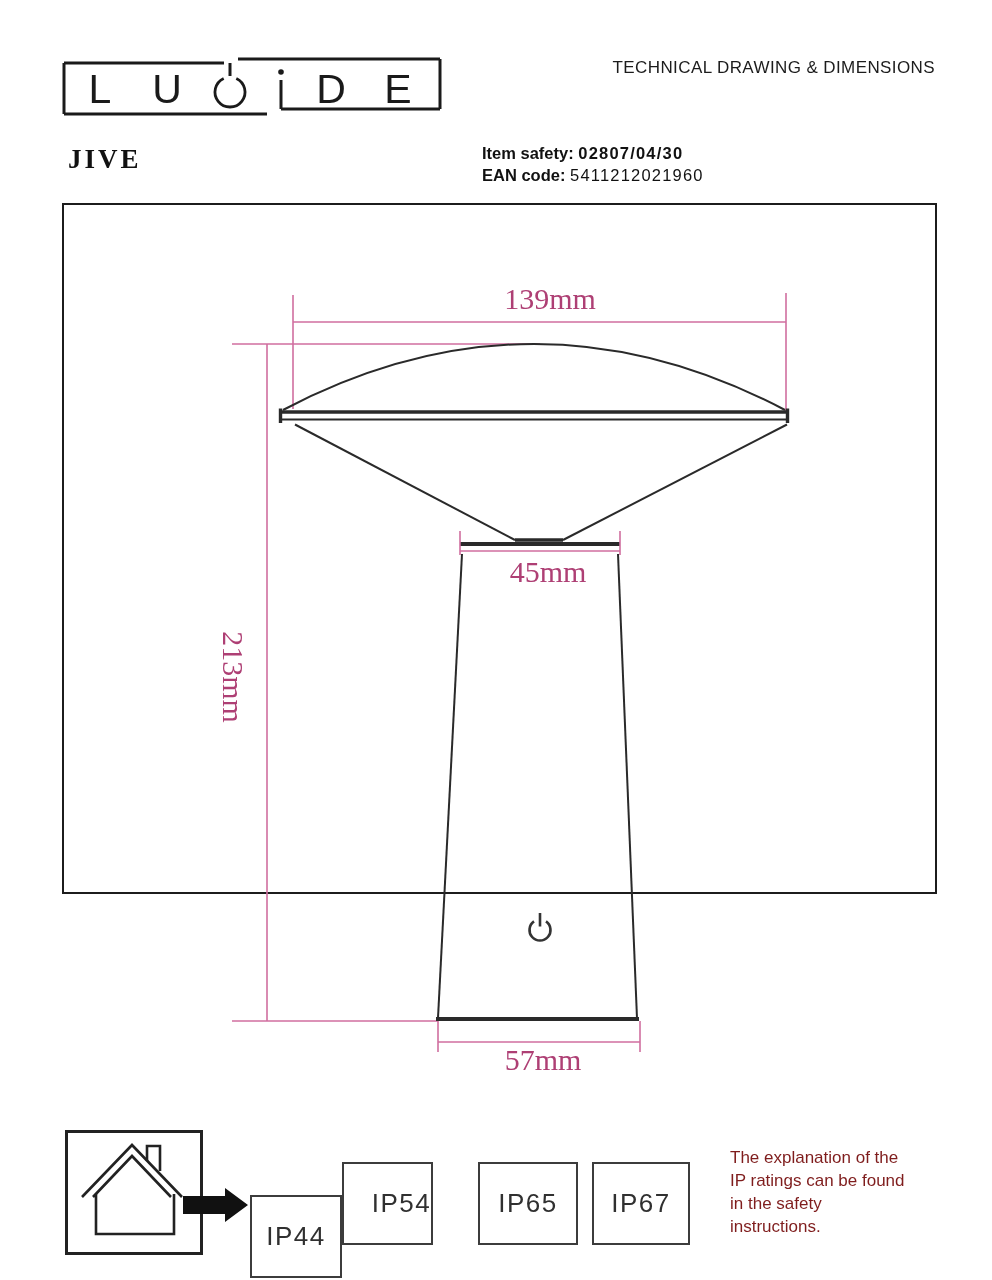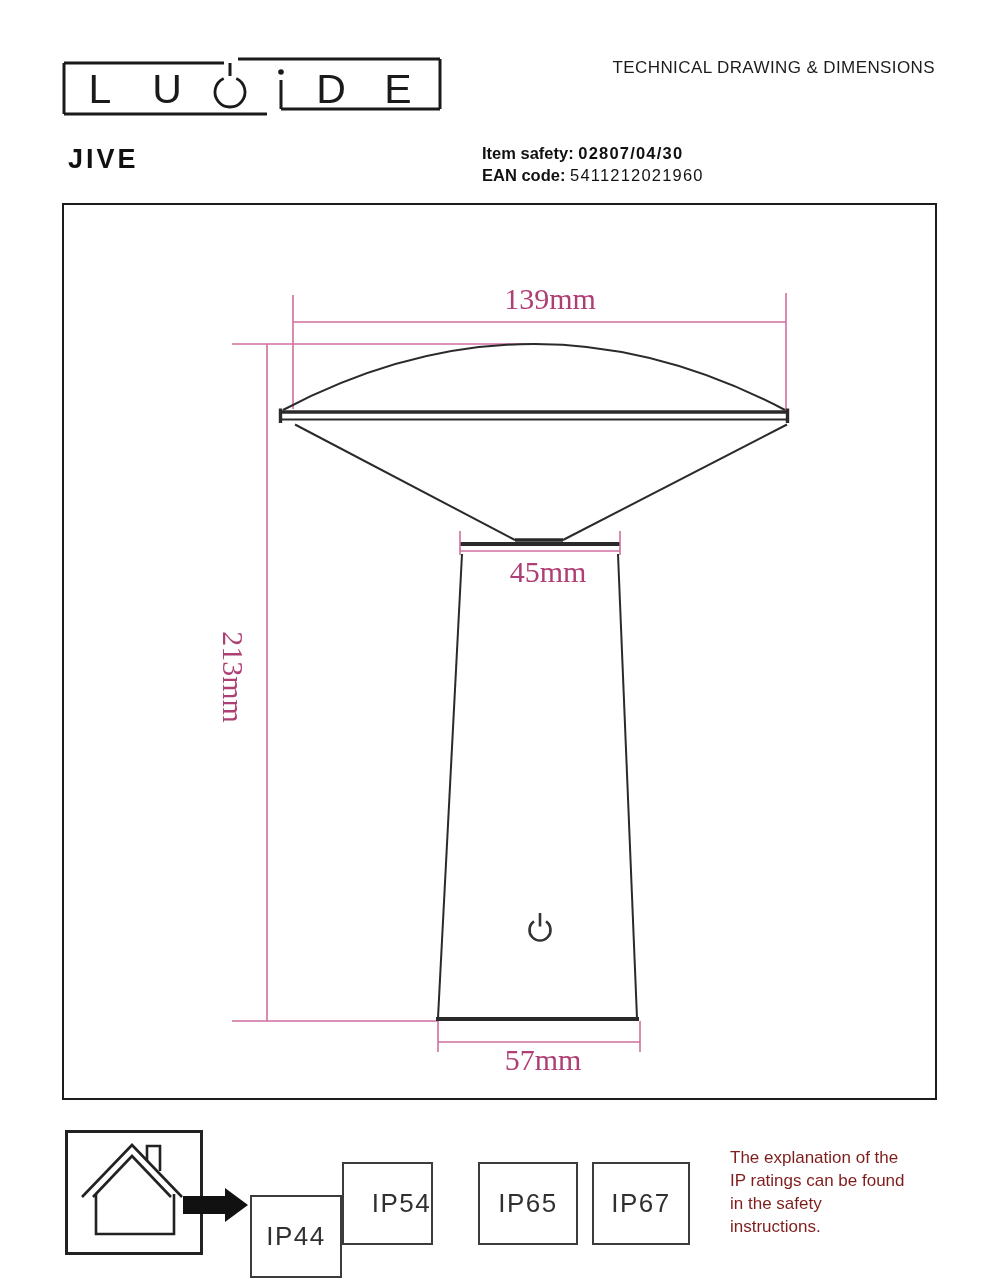--- a/index.html
+++ b/index.html
@@ -3,28 +3,28 @@
 <meta charset="utf-8">
 <style>
   html,body{margin:0;padding:0;background:#fff;}
   #app{
     position:relative;width:992px;height:1280px;background:#ffffff;overflow:hidden;
     font-family:"Liberation Sans",sans-serif;color:#1a1a1a;
   }
   .abs{position:absolute;}
   
   .doc-title{top:58px;right:57px;font-size:17px;letter-spacing:0.4px;color:#1c1c1c;}
-  .product-name{left:68px;top:144px;font-size:27px;font-weight:bold;letter-spacing:3px;color:#111;}
+  .product-name{left:68px;top:144px;font-size:27px;font-weight:bold;letter-spacing:3px;color:#111;font-family:Liberation Serif, serif;}
   .meta{left:482px;top:142px;font-size:16.5px;line-height:22px;color:#111;}
   .meta .lbl{font-weight:bold;}
   .meta .val{letter-spacing:1.2px;}
   .meta .val.bold{font-weight:bold;text-align:right;}
   
   .frame{
-    left:62px;top:203px;width:875px;height:897px;box-sizing:border-box;
+    left:62px;top:203px;width:875px;height:691px;box-sizing:border-box;
     border:2px solid #1c1c1c;background:#fff;
   }
   .frame svg{position:absolute;left:0;top:0;}
   .dim-line{stroke:#d06e9f;stroke-width:1.6;fill:none;}
   .draw-line{stroke:#2a2a2a;fill:none;}
   .dim-text{fill:#ae3f74;font-family:"Liberation Serif",serif;font-size:30px;}
   .logo-stroke{stroke:#1a1a1a;fill:none;}
   .logo-letter{fill:#1a1a1a;font-family:"Liberation Sans",sans-serif;font-size:41px;}
   
   .house-box{left:65px;top:1130px;width:138px;height:125px;box-sizing:border-box;border:3px solid #222;background:#fff;}

